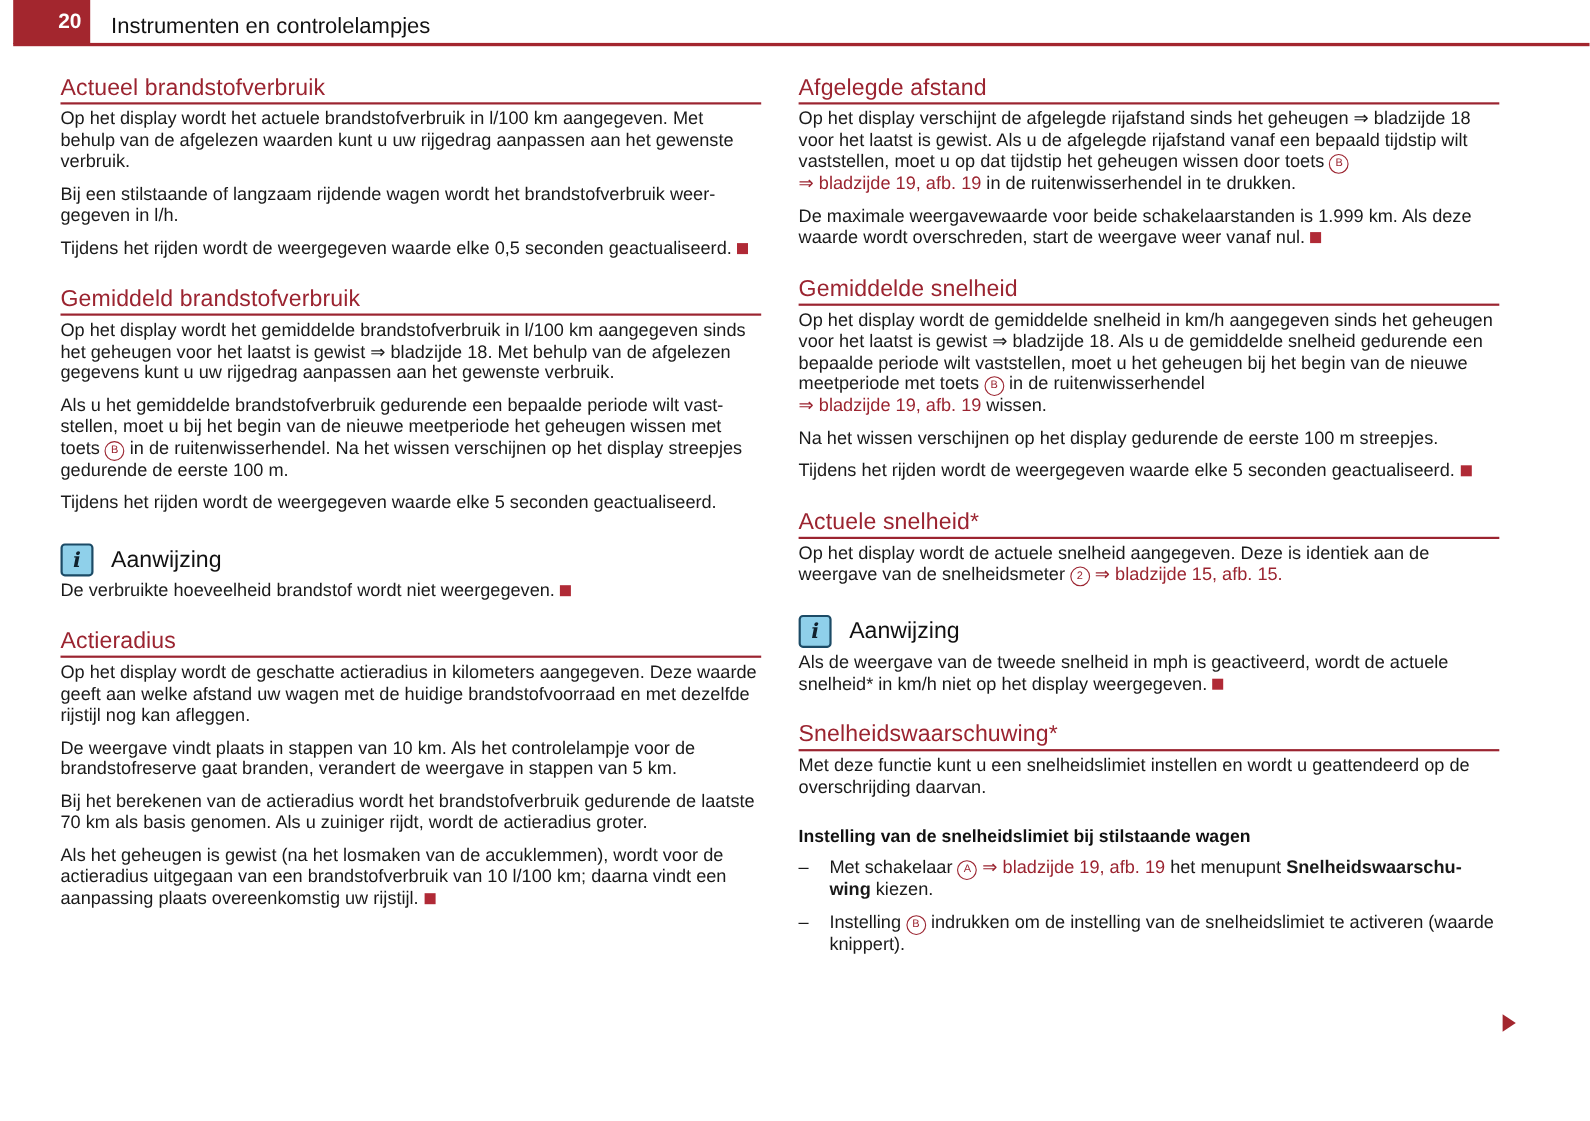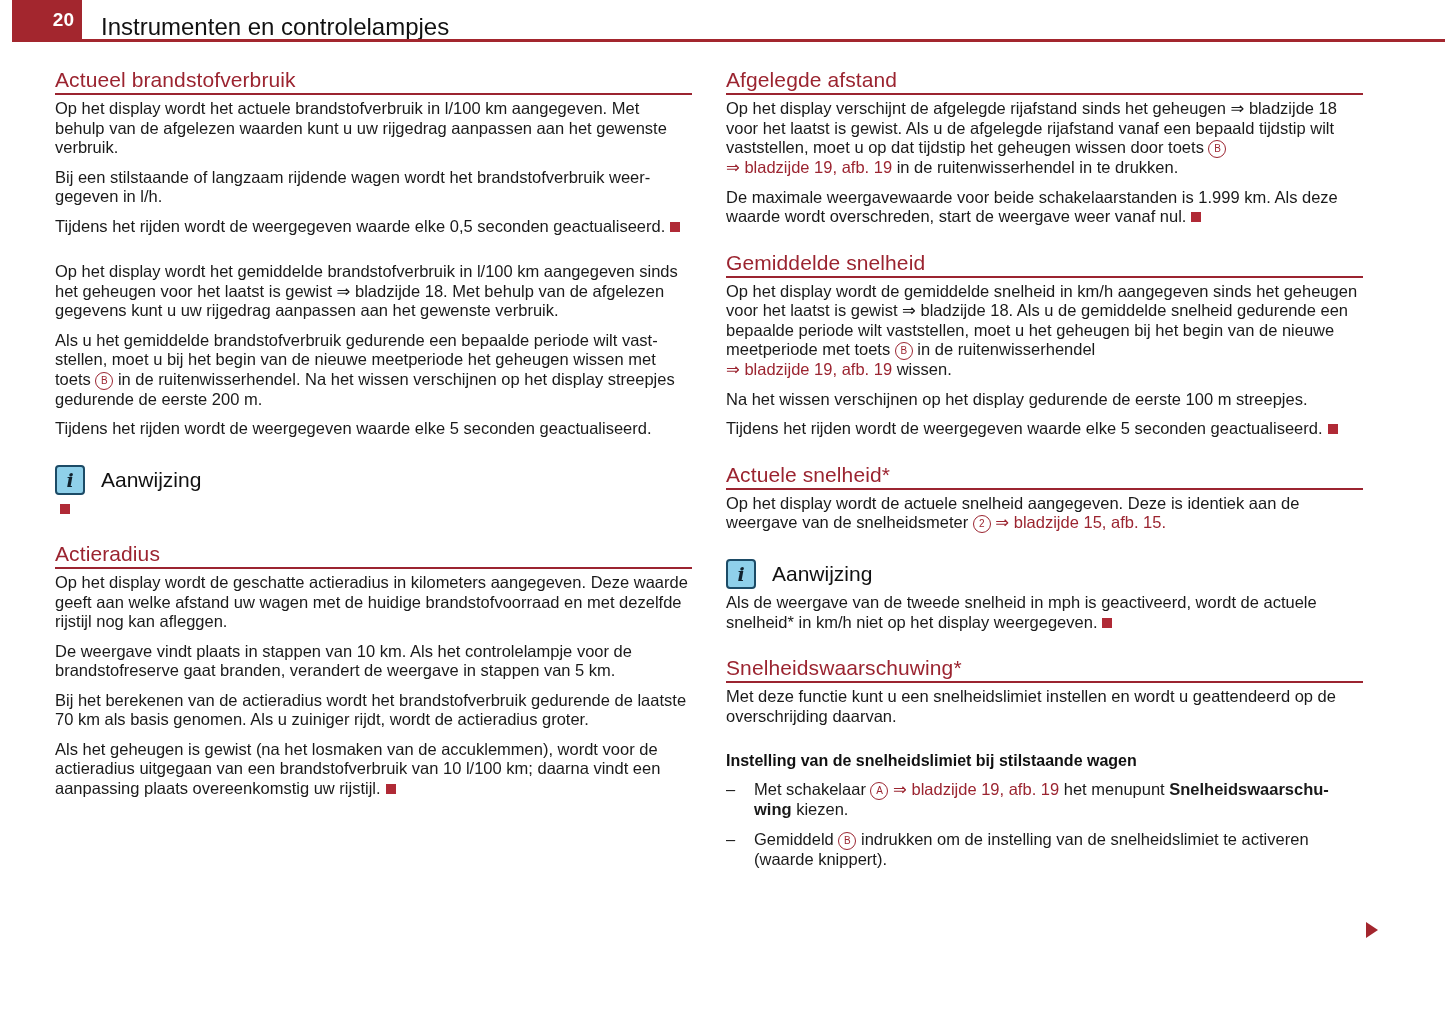--- a/index.html
+++ b/index.html
@@ -3,21 +3,21 @@
 <meta charset="utf-8">
 <style>
   html, body { margin:0; padding:0; background:#ffffff; }
   body { width:1445px; height:1019px; position:relative; overflow:hidden;
          font-family:"Liberation Sans", sans-serif; color:#1a1a1a; }
   .pagebar { position:absolute; left:12px; top:0; width:1445px; height:42px; }
   .pagenum { position:absolute; left:0; top:0; width:70px; height:40px; background:#a3262e;
              color:#fff; font-weight:bold; font-size:19px; line-height:50px; text-align:right;
              padding-right:0; box-sizing:border-box; }
   .pagenum span { position:absolute; right:8px; top:8px; line-height:24px; }
-  .pagetitle { position:absolute; left:89px; top:13px; font-size:24px; color:#111; }
+  .pagetitle { position:absolute; left:89px; top:13px; font-size:20px; color:#111; }
   .pageline { position:absolute; left:0; top:39px; width:1445px; height:3px; background:#a3262e; }
   .col { position:absolute; top:66px; width:637px; }
   .col.left { left:55px; }
   .col.right { left:726px; }
   h2 { font-size:21px; font-weight:normal; color:#9b2430; margin:0; padding:2px 0 1px 0;
        border-bottom:2px solid #9b2430; letter-spacing:0.1px; }
   .sect { margin-bottom:22px; }
   .sect .body { padding-top:4px; }
   p { font-size:16.5px; line-height:19.5px; margin:0 0 10px 0; }
   .ref { color:#9b2430; }
@@ -53,31 +53,32 @@
   <div class="sect">
     <h2>Actueel brandstofverbruik</h2>
     <div class="body">
       <p>Op het display wordt het actuele brandstofverbruik in l/100 km aangegeven. Met behulp van de afgelezen waarden kunt u uw rijgedrag aanpassen aan het gewenste verbruik.</p>
       <p>Bij een stilstaande of langzaam rijdende wagen wordt het brandstofverbruik weer-gegeven in l/h.</p>
       <p><span>Tijdens het rijden wordt de weergegeven waarde elke 0,5 seconden geactualiseerd.</span><span class="endmark"></span></p>
     </div>
   </div>
 
   <div class="sect">
+    <h2>Gemiddeld brandstofverbruik</h2>
     <div class="body">
       <p><span>Op het display wordt het gemiddelde brandstofverbruik in l/100 km aangegeven sinds het geheugen voor het laatst is gewist </span><span>⇒ bladzijde 18</span><span>. Met behulp van de afgelezen gegevens kunt u uw rijgedrag aanpassen aan het gewenste verbruik.</span></p>
-      <p><span>Als u het gemiddelde brandstofverbruik gedurende een bepaalde periode wilt vast-stellen, moet u bij het begin van de nieuwe meetperiode het geheugen wissen met toets </span><span class="circ">B</span><span> in de ruitenwisserhendel. Na het wissen verschijnen op het display streepjes gedurende de eerste 200 m.</span></p>
+      <p><span>Als u het gemiddelde brandstofverbruik gedurende een bepaalde periode wilt vast-stellen, moet u bij het begin van de nieuwe meetperiode het geheugen wissen met toets </span><span class="circ">B</span><span> in de ruitenwisserhendel. Na het wissen verschijnen op het display streepjes gedurende de eerste 100 m.</span></p>
       <p>Tijdens het rijden wordt de weergegeven waarde elke 5 seconden geactualiseerd.</p>
     </div>
     <div class="note">
       <div class="note-head">
         <div class="info-icon">i</div>
         <div class="note-title">Aanwijzing</div>
       </div>
-      <p><span class="endmark"></span></p>
+      <p><span>De verbruikte hoeveelheid brandstof wordt niet weergegeven.</span><span class="endmark"></span></p>
     </div>
   </div>
 
   <div class="sect">
     <h2>Actieradius</h2>
     <div class="body">
       <p>Op het display wordt de geschatte actieradius in kilometers aangegeven. Deze waarde geeft aan welke afstand uw wagen met de huidige brandstofvoorraad en met dezelfde rijstijl nog kan afleggen.</p>
       <p>De weergave vindt plaats in stappen van 10 km. Als het controlelampje voor de brandstofreserve gaat branden, verandert de weergave in stappen van 5 km.</p>
       <p>Bij het berekenen van de actieradius wordt het brandstofverbruik gedurende de laatste 70 km als basis genomen. Als u zuiniger rijdt, wordt de actieradius groter.</p>
       <p><span>Als het geheugen is gewist (na het losmaken van de accuklemmen), wordt voor de actieradius uitgegaan van een brandstofverbruik van 10 l/100 km; daarna vindt een aanpassing plaats overeenkomstig uw rijstijl.</span><span class="endmark"></span></p>
@@ -118,19 +119,19 @@
     </div>
   </div>
 
   <div class="sect">
     <h2>Snelheidswaarschuwing*</h2>
     <div class="body">
       <p>Met deze functie kunt u een snelheidslimiet instellen en wordt u geattendeerd op de overschrijding daarvan.</p>
       <h3>Instelling van de snelheidslimiet bij stilstaande wagen</h3>
       <ul class="steps">
         <li><span class="dash">–</span><span>Met schakelaar </span><span class="circ">A</span><span class="ref"> ⇒ bladzijde 19, afb. 19</span><span> het menupunt </span><b>Snelheidswaarschu-wing</b><span> kiezen.</span></li>
-        <li><span class="dash">–</span><span>Gemiddeld </span><span class="circ">B</span><span> indrukken om de instelling van de snelheidslimiet te activeren (waarde knippert).</span></li>
+        <li><span class="dash">–</span><span>Instelling </span><span class="circ">B</span><span> indrukken om de instelling van de snelheidslimiet te activeren (waarde knippert).</span></li>
       </ul>
     </div>
   </div>
 </div>
 
 <div class="next-arrow"></div>
 
 </body></html>

